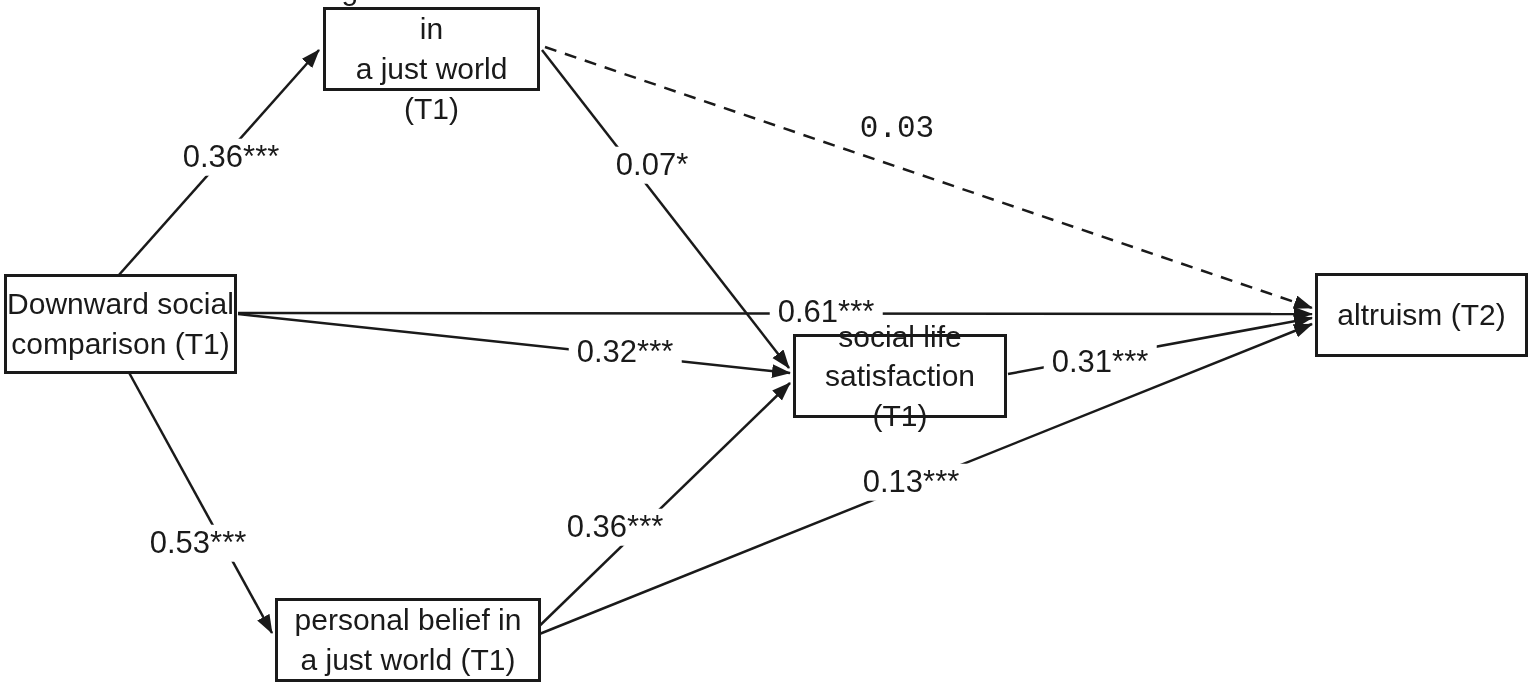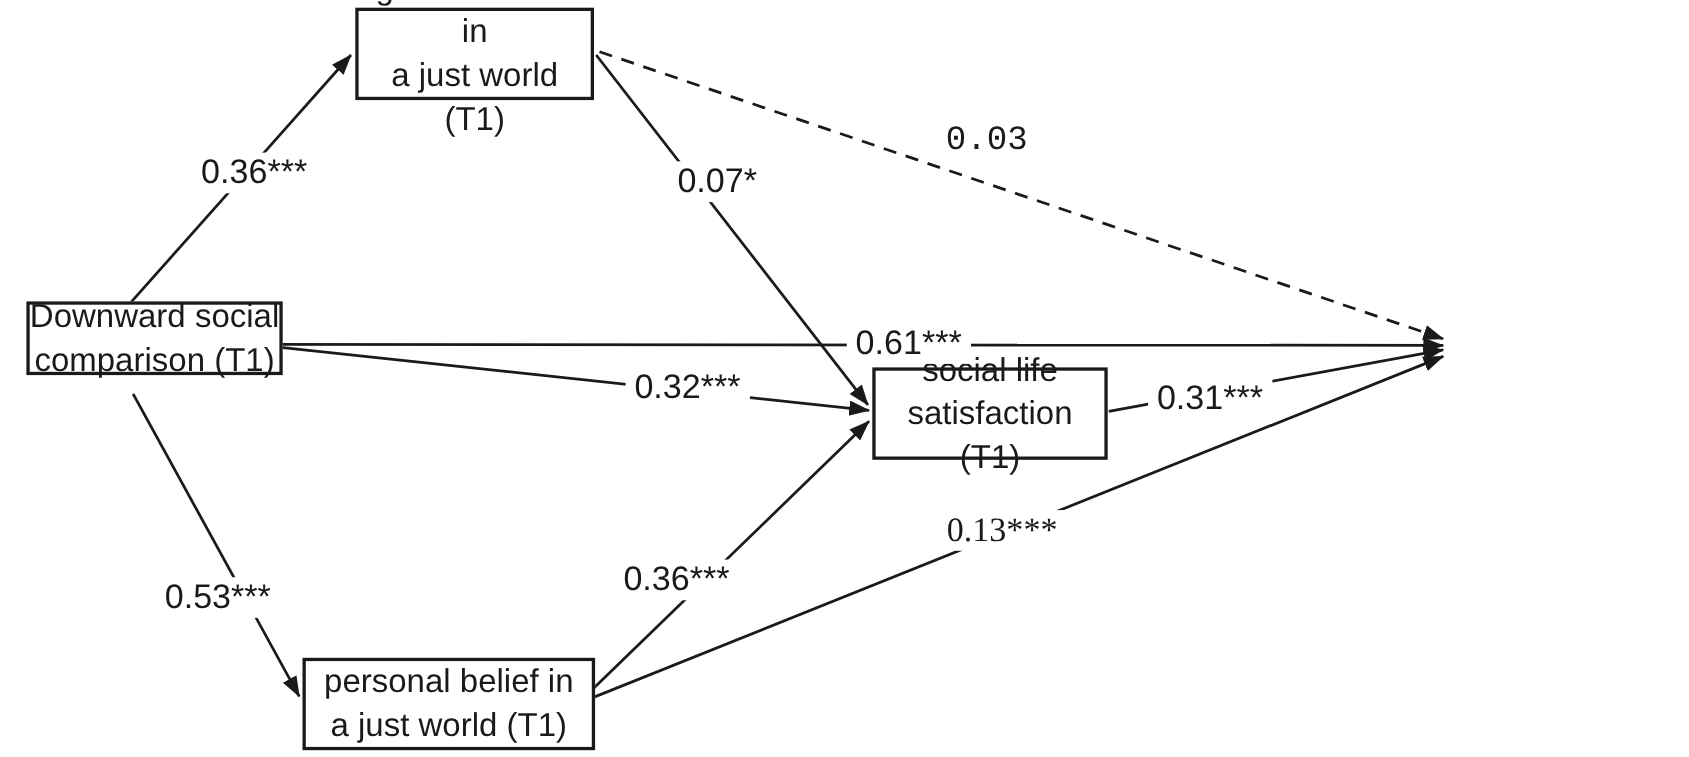--- a/index.html
+++ b/index.html
@@ -72,44 +72,45 @@
 
     <line x1="545" y1="47" x2="1312" y2="308" stroke="#1a1a1a" stroke-width="2.5" stroke-dasharray="12 9" marker-end="url(#arrow)"></line>
 
     <line x1="527" y1="638" x2="790" y2="383" stroke="#1a1a1a" stroke-width="2.5" marker-end="url(#arrow)"></line>
 
     <line x1="527" y1="639" x2="1312" y2="324" stroke="#1a1a1a" stroke-width="2.5" marker-end="url(#arrow)"></line>
 
     <line x1="1008" y1="374" x2="1312" y2="318" stroke="#1a1a1a" stroke-width="2.5" marker-end="url(#arrow)"></line>
   </svg>
 
-  <div class="node" style="left:4px; top:274px; width:233px; height:67px;margin-left:20px;">Downward social
+  <div class="node" style="left:4px; top:274px; width:233px; height:100px;">Downward social
 comparison (T1)</div>
 
   <div class="node" style="left:323px; top:7px; width:217px; height:84px;">general belief in
 a just world (T1)</div>
 
   <div class="node" style="left:275px; top:598px; width:266px; height:84px;">personal belief in
 a just world  (T1)</div>
 
   <div class="node" style="left:793px; top:334px; width:214px; height:84px;">social life
 satisfaction (T1)</div>
 
+  <div class="node" style="left:1315px; top:273px; width:213px; height:84px;">altruism (T2)</div>
 
   <div class="coef" style="left:231px; top:157px;">0.36***</div>
 
   <div class="coef" style="left:198px; top:543px;text-align:right;">0.53***</div>
 
   <div class="coef" style="left:826px; top:312px;">0.61***</div>
 
   <div class="coef" style="left:607px; top:352px;margin-left:18px;">0.32***</div>
 
   <div class="coef" style="left:652px; top:165px;">0.07*</div>
 
   <div class="coef" style="left:897px; top:129px;font-family:Liberation Mono, monospace;">0.03</div>
 
   <div class="coef" style="left:615px; top:527px;">0.36***</div>
 
-  <div class="coef" style="left:911px; top:482px;font-family:Liberation Serif, serif;">0.13***</div>
+  <div class="coef" style="left:911px; top:482px;">0.13***</div>
 
   <div class="coef" style="left:1100px; top:362px;">0.31***</div>
 
 </div>
 
 </body></html>

